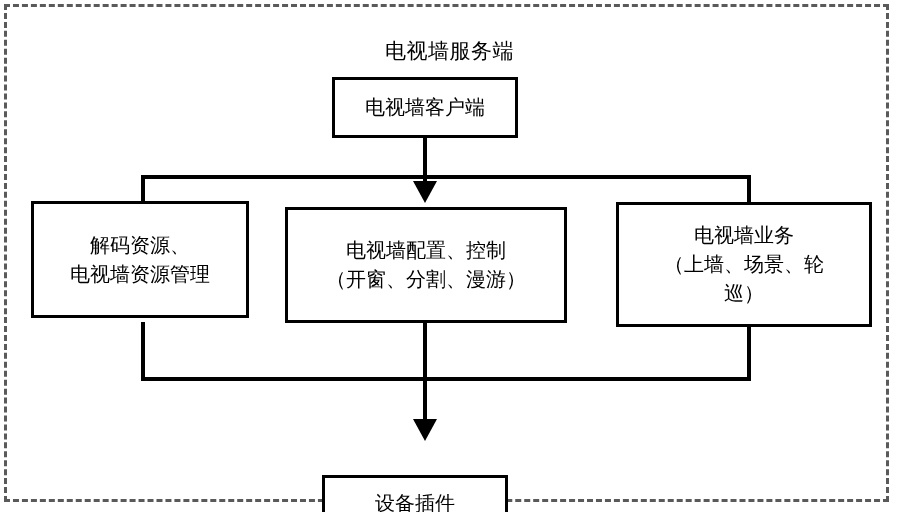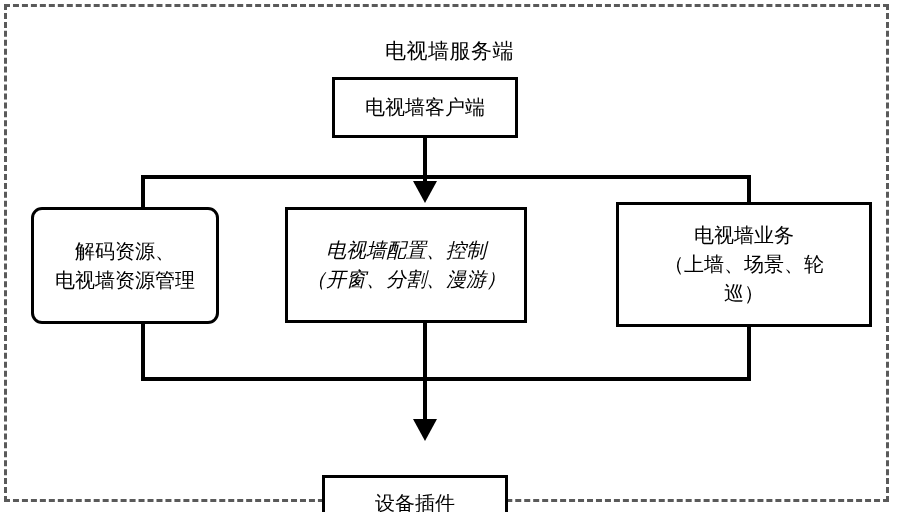--- a/index.html
+++ b/index.html
@@ -60,31 +60,29 @@
     white-space: pre-line;
   }
   #node-client {
     left: 332px;
     top: 77px;
     width: 186px;
     height: 61px;
   }
   #node-decode {
     left: 31px;
-    top: 207px;
-    width: 188px;
+    top: 201px;
+    width: 218px;
     height: 117px;
-    border-radius: 11px;
   }
   #node-config {
     left: 285px;
     top: 207px;
-    width: 242px;
+    width: 282px;
     height: 116px;
-    font-style: italic;
   }
   #node-business {
     left: 616px;
     top: 202px;
     width: 256px;
     height: 125px;
     justify-content: center;
   }
   #node-plugin {
     left: 322px;

